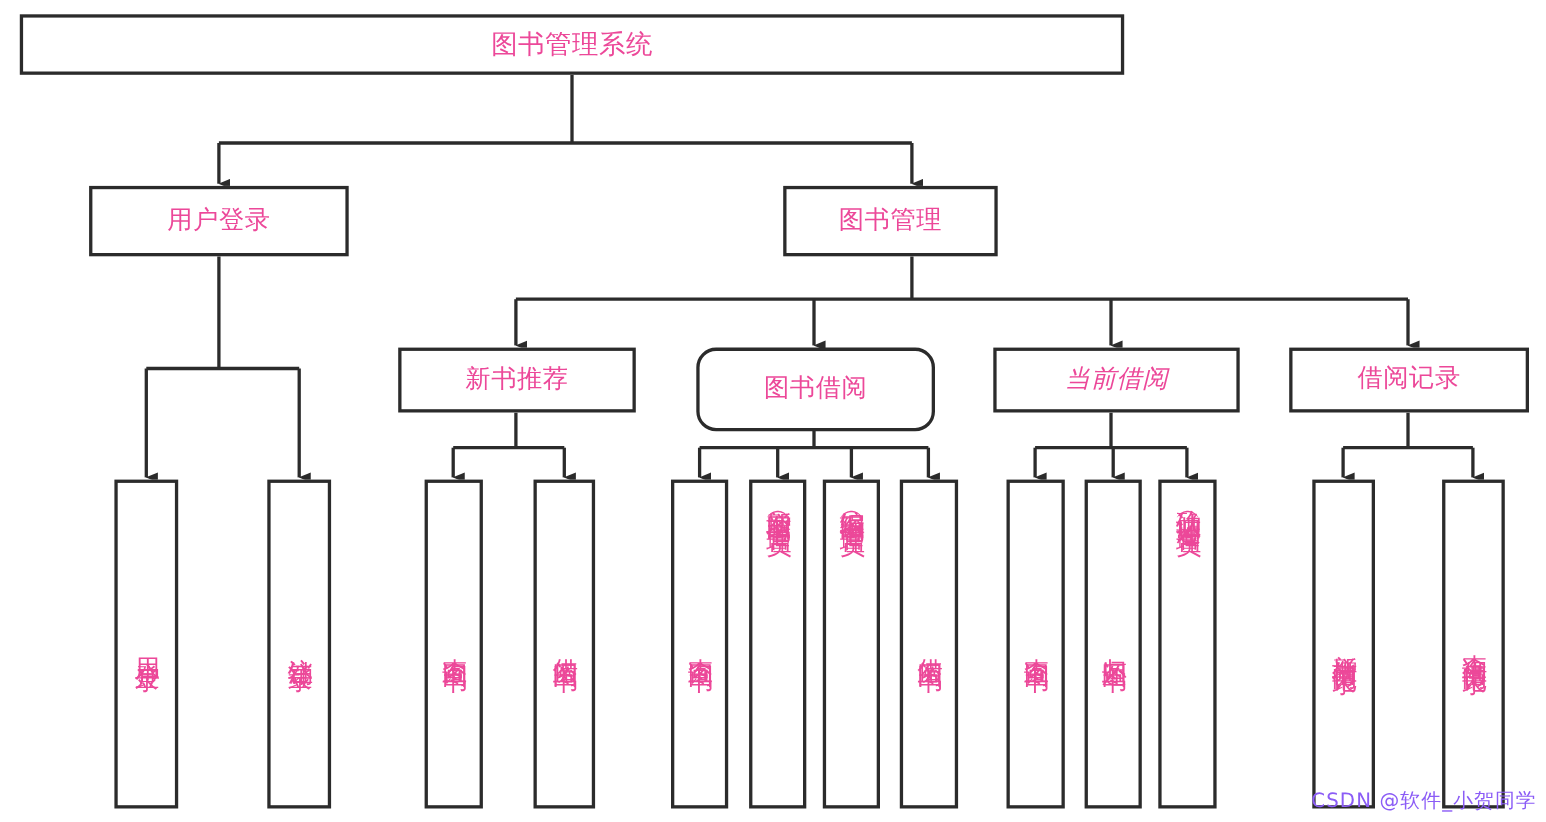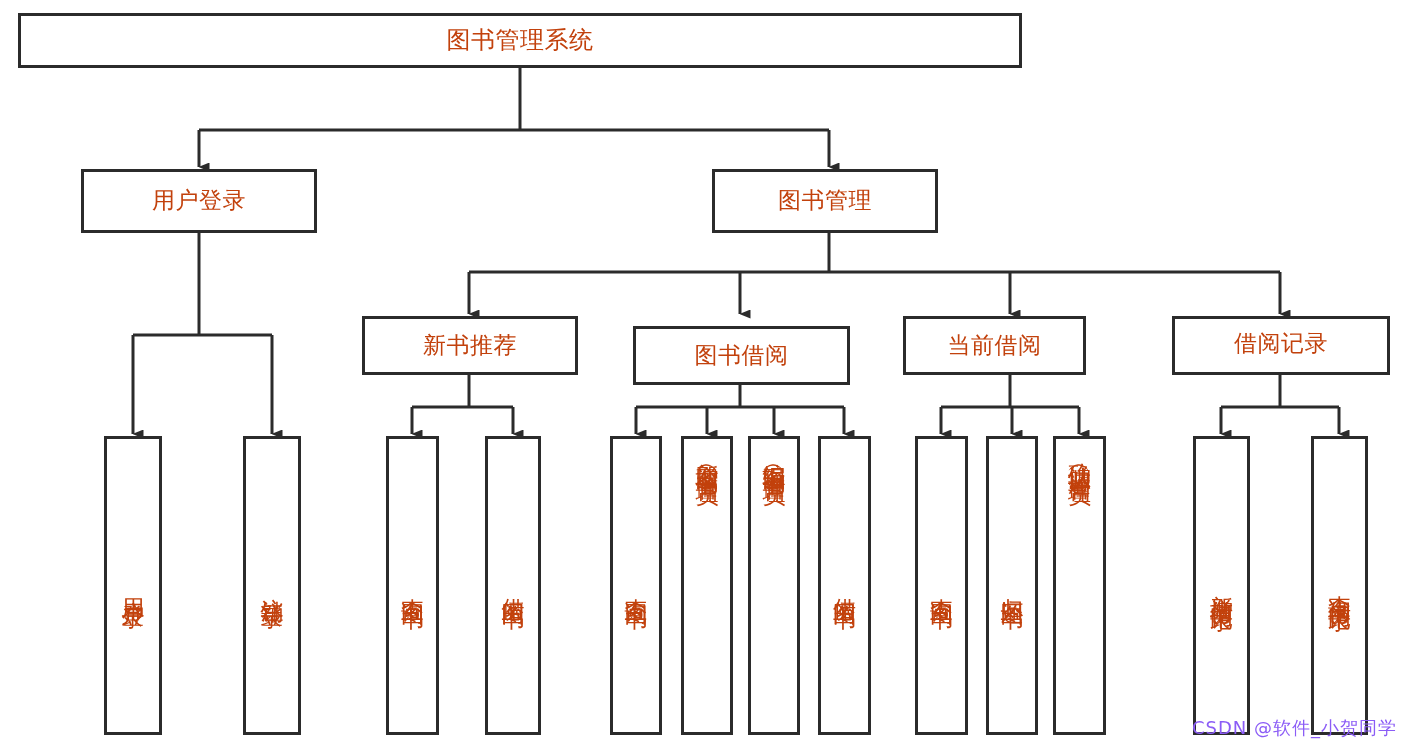--- a/index.html
+++ b/index.html
@@ -29,21 +29,21 @@
     position: absolute;
     box-sizing: border-box;
     border: 3px solid #2b2b2b;
     background: #ffffff;
     display: flex;
     align-items: center;
     justify-content: center;
     z-index: 2;
   }
   .node .label {
-    color: #c2410c;
+    color: #ec4899;
     letter-spacing: 0.5px;
     line-height: 1.12;
     text-align: center;
     white-space: pre;
   }
   
   .node.horiz .label {
     font-size: 23px;
   }
   .node.root .label {
@@ -124,31 +124,31 @@
       </g>
   </svg>
 
   <div class="node root horiz" style="left: 18px; top: 13px; width: 1004px; height: 55px;">
     <span class="label">图书管理系统</span>
   </div>
 
   <div class="node horiz" style="left: 81px; top: 169px; width: 236px; height: 64px;">
     <span class="label">用户登录</span>
   </div>
-  <div class="node horiz" style="left: 712px; top: 169px; width: 226px; height: 64px;">
+  <div class="node horiz" style="left: 712px; top: 169px; width: 195px; height: 64px;">
     <span class="label">图书管理</span>
   </div>
 
   <div class="node horiz" style="left: 362px; top: 316px; width: 216px; height: 59px;">
     <span class="label">新书推荐</span>
   </div>
-  <div class="node horiz" style="left: 633px; top: 326px; width: 217px; height: 59px;">
+  <div class="node horiz" style="left: 633px; top: 316px; width: 217px; height: 76px; border-radius: 18px;">
     <span class="label">图书借阅</span>
   </div>
-  <div class="node horiz" style="left: 903px; top: 316px; width: 183px; height: 59px;">
+  <div class="node horiz" style="left: 903px; top: 316px; width: 224px; height: 59px; font-style: italic;">
     <span class="label">当前借阅</span>
   </div>
   <div class="node horiz" style="left: 1172px; top: 316px; width: 218px; height: 59px; font-family: Liberation Mono, monospace;">
     <span class="label">借阅记录</span>
   </div>
 
   <div class="node vert centered" style="left: 104px; top: 436px; width: 58px; height: 299px;">
     <span class="label">用户登录</span>
   </div>
   <div class="node vert centered" style="left: 243px; top: 436px; width: 58px; height: 299px;">

